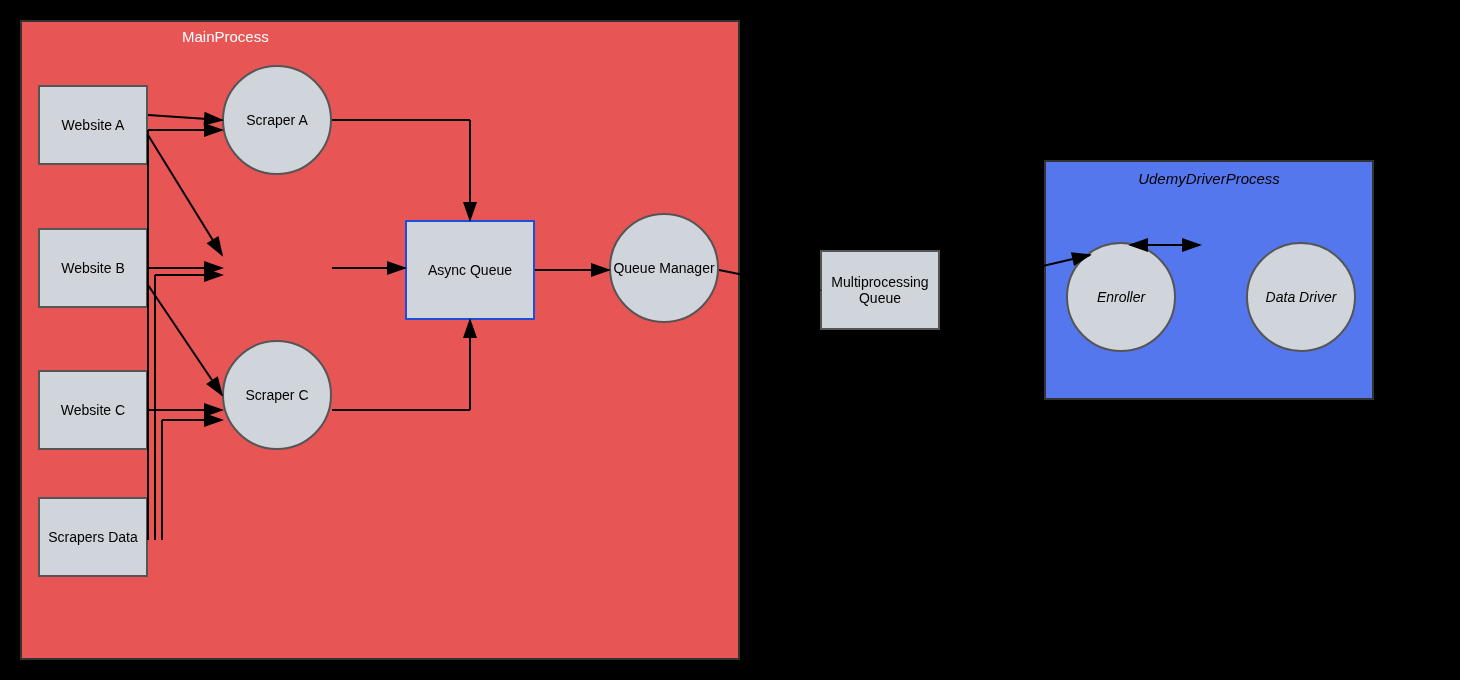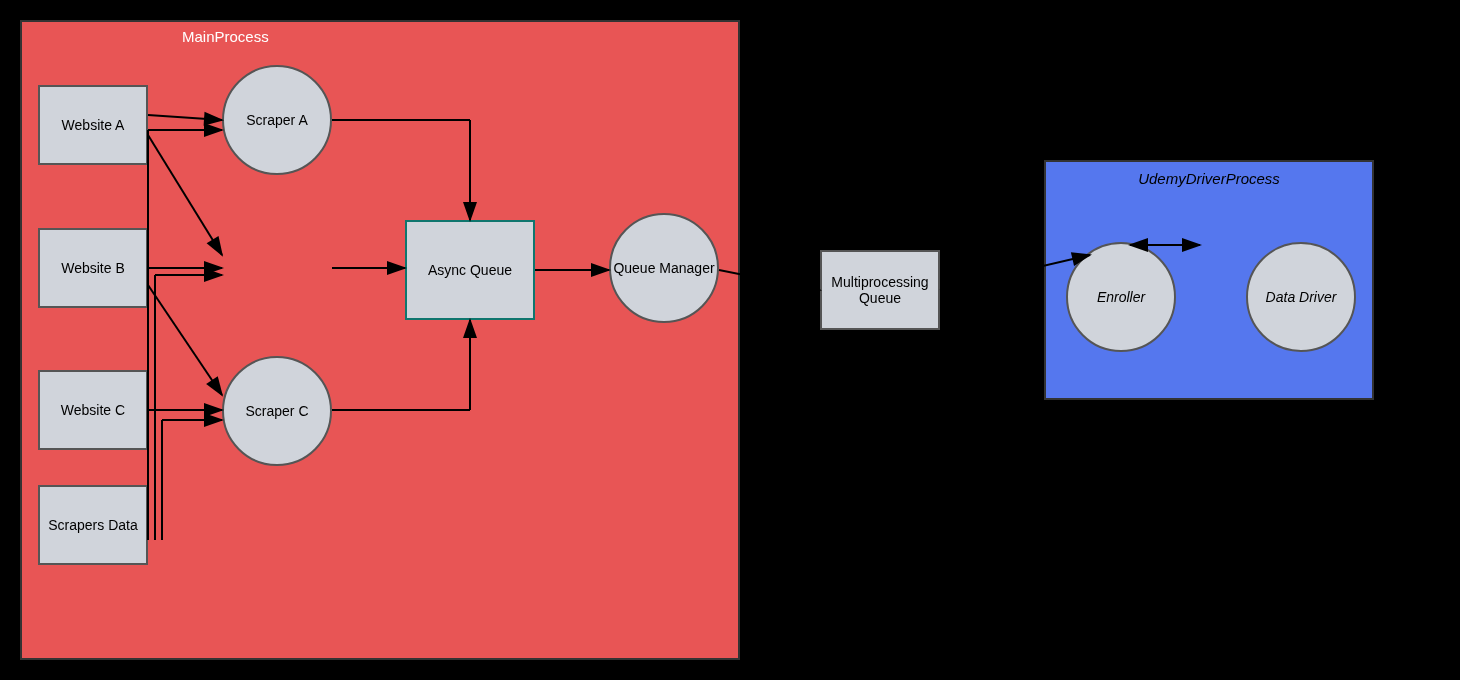--- a/index.html
+++ b/index.html
@@ -58,21 +58,21 @@
       display: flex;
       align-items: center;
       justify-content: center;
       font-size: 14px;
       text-align: center;
     }
     
     .async-queue-box {
       position: absolute;
       background: #d0d4db;
-      border: 2px solid #0f766e;
+      border: 2px solid #1d4ed8;
       width: 130px;
       height: 100px;
       display: flex;
       align-items: center;
       justify-content: center;
       font-size: 14px;
       text-align: center;
     }
     
     .queue-manager-circle {
@@ -172,30 +172,30 @@
   </div>
 
   <div class="website-box" style="left: 38px; top: 228px;">
     <span>Website B</span>
   </div>
 
   <div class="website-box" style="left: 38px; top: 370px;">
     <span>Website C</span>
   </div>
 
-  <div class="website-box" style="left: 38px; top: 485px;">
+  <div class="website-box" style="left: 38px; top: 497px;">
     <span>Scrapers Data</span>
   </div>
 
   <div class="scraper-circle" style="left: 222px; top: 65px;">
     <span>Scraper A</span>
   </div>
 
 
-  <div class="scraper-circle" style="left: 222px; top: 356px;">
+  <div class="scraper-circle" style="left: 222px; top: 340px;">
     <span>Scraper C</span>
   </div>
 
   <div class="async-queue-box" style="left: 405px; top: 220px;">
     <span>Async Queue</span>
   </div>
 
   <div class="queue-manager-circle" style="left: 609px; top: 213px;">
     <span>Queue Manager</span>
   </div>

